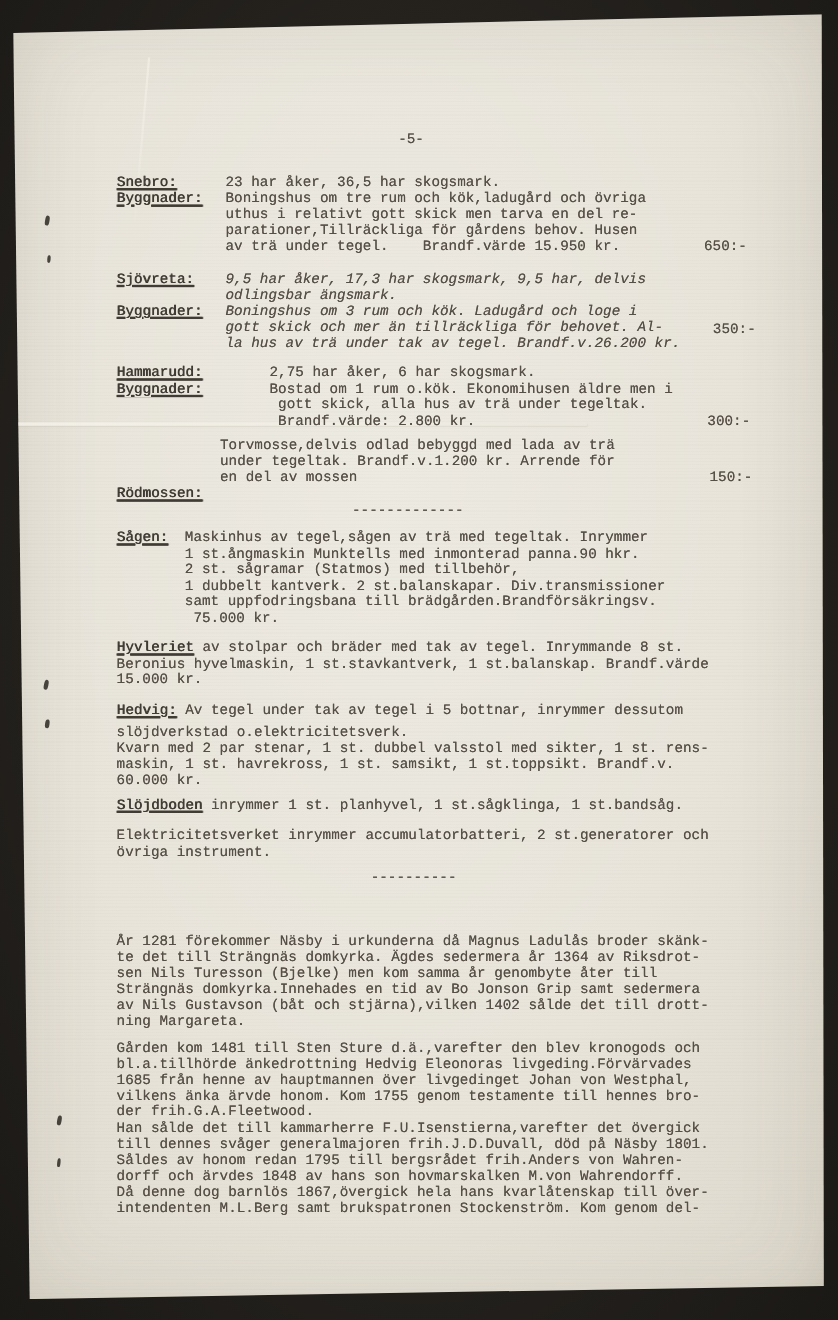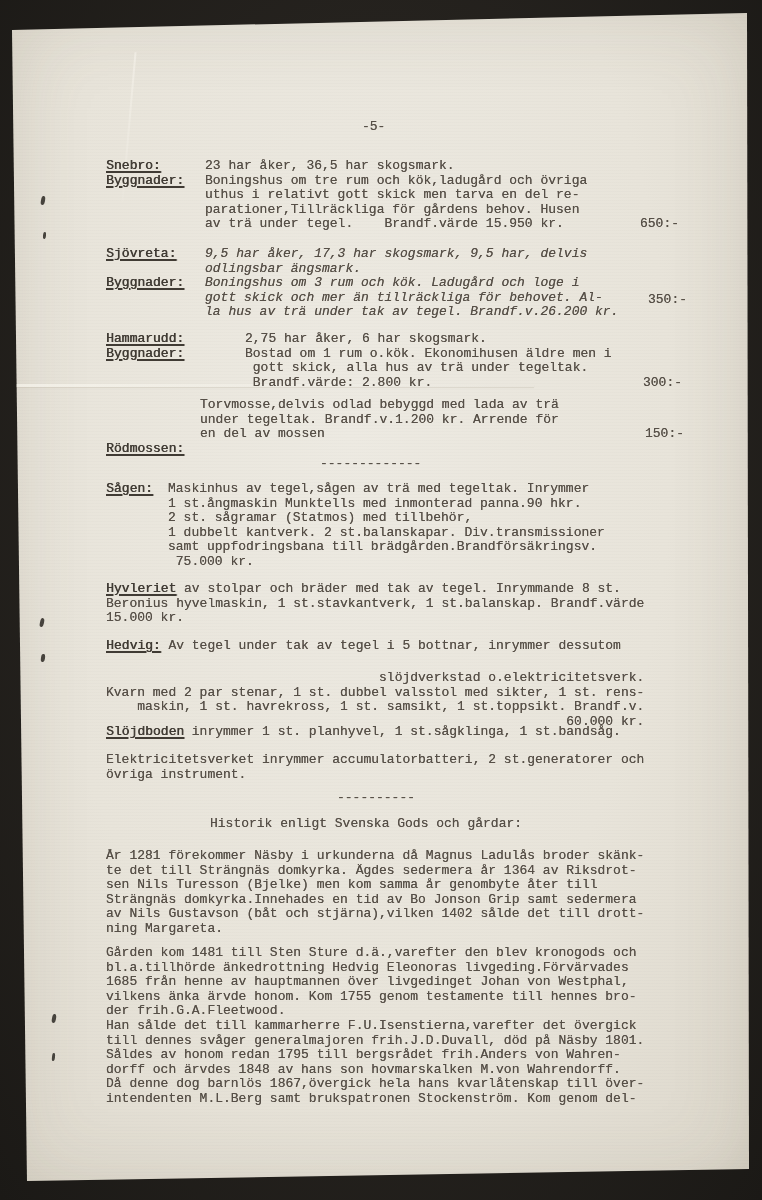--- a/index.html
+++ b/index.html
@@ -118,38 +118,37 @@
     </section>
 
     <section class="blk" style="top:582px;">
       <div class="t" style="left:106px;top:0;"><span class="lbl">Hyvleriet</span><span> av stolpar och bräder med tak av tegel. Inrymmande 8 st.</span></div>
       <div class="t" style="left:106px;top:14.6px;">Beronius hyvelmaskin, 1 st.stavkantverk, 1 st.balanskap. Brandf.värde
 15.000 kr.</div>
     </section>
 
     <section class="blk" style="top:639px;">
       <div class="t" style="left:106px;top:0;"><span class="lbl">Hedvig:</span><span> Av tegel under tak av tegel i 5 bottnar, inrymmer dessutom</span></div>
-      <div class="t" style="left:106px;top:32px;text-align:right;">slöjdverkstad o.elektricitetsverk.
+      <div class="t" style="left:106px;top:20px;">slöjdverkstad o.elektricitetsverk.
 Kvarn med 2 par stenar, 1 st. dubbel valsstol med sikter, 1 st. rens-
 maskin, 1 st. havrekross, 1 st. samsikt, 1 st.toppsikt. Brandf.v.
 60.000 kr.</div>
     </section>
 
     <section class="blk" style="top:725px;">
       <div class="t" style="left:106px;top:0;"><span class="lbl">Slöjdboden</span><span> inrymmer 1 st. planhyvel, 1 st.sågklinga, 1 st.bandsåg.</span></div>
     </section>
 
     <section class="blk" style="top:753px;">
       <div class="t" style="left:106px;top:0;">Elektricitetsverket inrymmer accumulatorbatteri, 2 st.generatorer och
 övriga instrument.</div>
     </section>
 
     <div class="t" style="left:337px;top:791px;">----------</div>
 
-    <div class="t" style="left:210px;top:817px;">Historik enligt Svenska Gods och gårdar:</div>
     <div class="t" style="left:106px;top:849px;">År 1281 förekommer Näsby i urkunderna då Magnus Ladulås broder skänk-
 te det till Strängnäs domkyrka. Ägdes sedermera år 1364 av Riksdrot-
 sen Nils Turesson (Bjelke) men kom samma år genombyte åter till
 Strängnäs domkyrka.Innehades en tid av Bo Jonson Grip samt sedermera
 av Nils Gustavson (båt och stjärna),vilken 1402 sålde det till drott-
 ning Margareta.</div>
     <div class="t" style="left:106px;top:946px;">Gården kom 1481 till Sten Sture d.ä.,varefter den blev kronogods och
 bl.a.tillhörde änkedrottning Hedvig Eleonoras livgeding.Förvärvades
 1685 från henne av hauptmannen över livgedinget Johan von Westphal,
 vilkens änka ärvde honom. Kom 1755 genom testamente till hennes bro-

